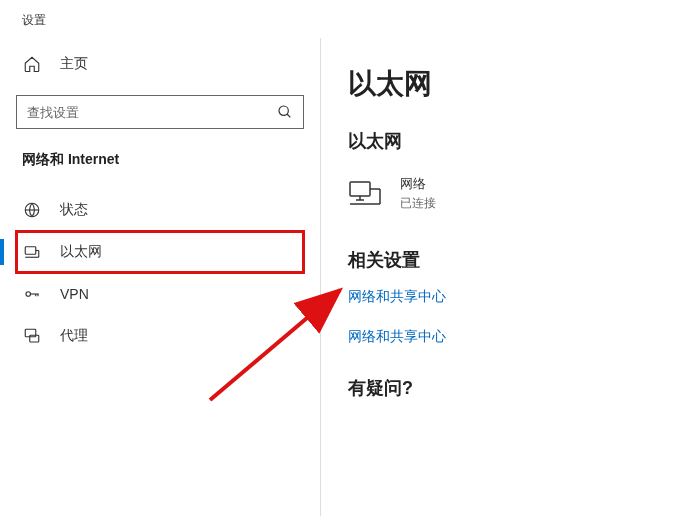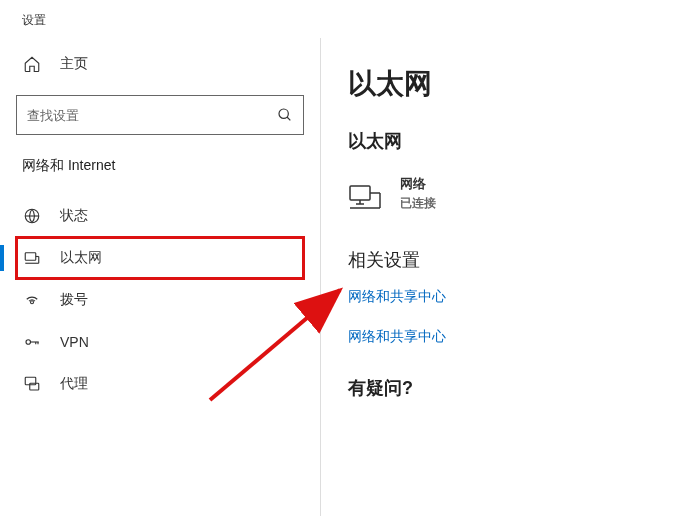--- a/index.html
+++ b/index.html
@@ -3,39 +3,39 @@
   <meta charset="utf-8">
   <style>
     * { margin: 0; padding: 0; box-sizing: border-box; font-family: "Microsoft YaHei", "Segoe UI", sans-serif; }
     body { width: 698px; height: 516px; background: #fff; position: relative; overflow: hidden; }
     .header { padding: 12px 22px 8px; font-size: 12px; color: #333; }
     .container { display: flex; }
     .sidebar { width: 320px; padding: 0 16px; }
     .home-row { display: flex; align-items: flex-end; padding: 10px 6px; margin-top: 8px; }
     .home-row .icon { width: 20px; display: inline-flex; justify-content: center; margin-right: 18px; }
     .home-row .label { font-size: 14px; color: #333; }
-    .search-box { margin-top: 12px; border: 1px solid #666; display: flex; align-items: center; padding: 5px 10px; height: 40px; }
+    .search-box { margin-top: 12px; border: 1px solid #666; display: flex; align-items: center; padding: 5px 10px; height: 34px; }
     .search-input { flex: 1; border: none; outline: none; font-size: 13px; background: transparent; color: #666; }
     .search-input::placeholder { color: #666; }
     .search-icon { width: 16px; height: 16px; display: inline-flex; }
-    .section-title { margin-top: 22px; font-size: 14px; font-weight: 400; color: #222; padding: 0 6px; }
+    .section-title { margin-top: 22px; font-size: 14px; font-weight: 700; color: #222; padding: 0 6px; }
     .nav-list { margin-top: 20px; text-align: right; }
     .nav-item { display: flex; align-items: center; padding: 12px 6px; cursor: pointer; position: relative; }
     .nav-item .icon { width: 20px; display: inline-flex; justify-content: center; margin-right: 18px; }
     .nav-item .label { font-size: 14px; color: #333; }
     .nav-item.selected { outline: 3px solid #d11; outline-offset: -2px; }
     .nav-item.selected::before { content: ""; position: absolute; left: -16px; top: 8px; bottom: 8px; width: 4px; background: #0078d4; }
     .main { flex: 1; padding: 28px 10px 0 28px; position: relative; }
     .page-title { font-size: 28px; font-weight: 600; color: #222; margin-bottom: 26px; }
     .subheading { font-size: 18px; font-weight: 600; color: #222; margin-bottom: 22px; }
-    .network-row { display: flex; align-items: flex-end; margin-bottom: 36px; font-weight: bold; }
+    .network-row { display: flex; align-items: center; margin-bottom: 36px; }
     .network-icon { width: 36px; height: 28px; margin-right: 16px; }
     .network-info .name { font-size: 13px; color: #333; }
     .network-info .status { font-size: 12px; color: #666; margin-top: 2px; }
-    .related-title { font-size: 18px; font-weight: 400; color: #222; margin-bottom: 16px; }
+    .related-title { font-size: 18px; font-weight: 700; color: #222; margin-bottom: 16px; }
     .link-item { font-size: 14px; color: #0067c0; margin-bottom: 22px; cursor: pointer; display: block; }
     .question-title { font-size: 18px; font-weight: 700; color: #222; margin-top: 30px; margin-bottom: 18px; }
     .divider { position: absolute; left: 320px; top: 38px; bottom: 0; width: 1px; background: #ddd; }
     .arrow-svg { position: absolute; pointer-events: none; z-index: 10; }
   </style>
 </head>
 <body>
 
 <div class="header">设置</div>
 
@@ -79,29 +79,20 @@
           <svg width="18" height="18" viewBox="0 0 24 24" fill="none" stroke="#333" stroke-width="1.5">
               <rect x="3" y="5" width="14" height="10" rx="1"></rect>
               <line x1="3" y1="19" x2="21" y2="19"></line>
               <line x1="17" y1="10" x2="21" y2="10"></line>
               <line x1="21" y1="10" x2="21" y2="19"></line>
             </svg>
         </span>
         <span class="label">以太网</span>
       </div>
 
-      <div class="nav-item">
-        <span class="icon">
-          <svg width="18" height="18" viewBox="0 0 24 24" fill="none" stroke="#333" stroke-width="1.5">
-              <circle cx="12" cy="15" r="2"></circle>
-              <path d="M5 11a10 10 0 0 1 14 0M8 13.5a6 6 0 0 1 8 0"></path>
-            </svg>
-        </span>
-        <span class="label">拨号</span>
-      </div>
 
       <div class="nav-item">
         <span class="icon">
           <svg width="18" height="18" viewBox="0 0 24 24" fill="none" stroke="#333" stroke-width="1.5">
               <circle cx="7" cy="12" r="3"></circle>
               <line x1="10" y1="12" x2="21" y2="12"></line>
               <line x1="17" y1="12" x2="17" y2="15"></line>
               <line x1="20" y1="12" x2="20" y2="15"></line>
             </svg>
         </span>

